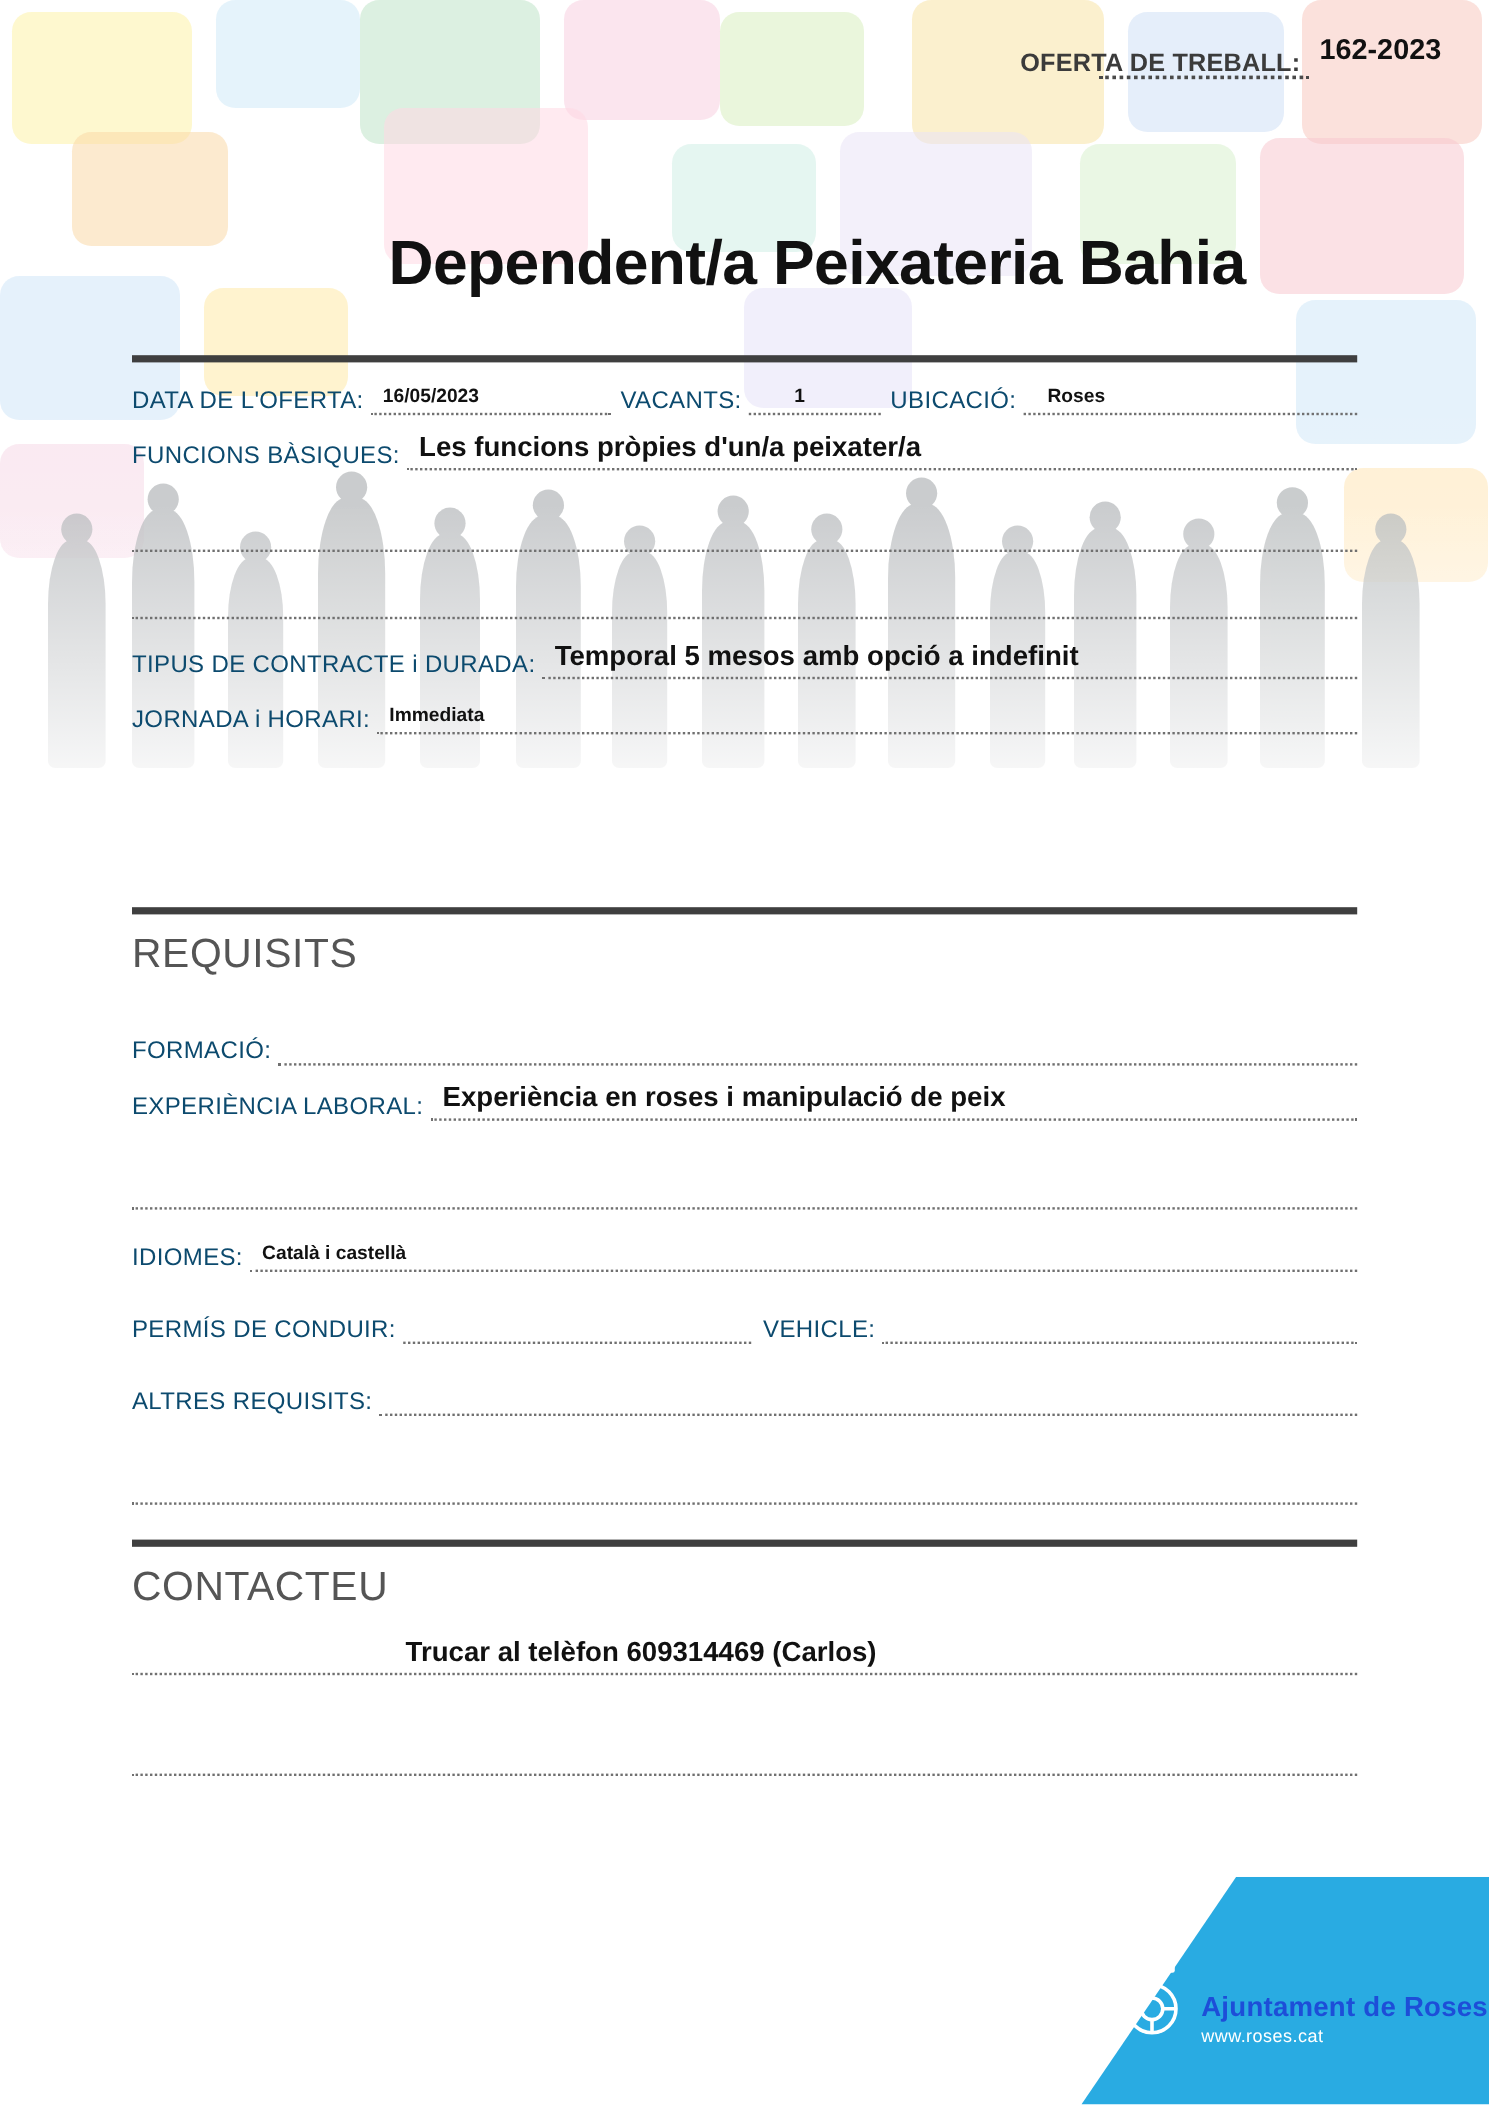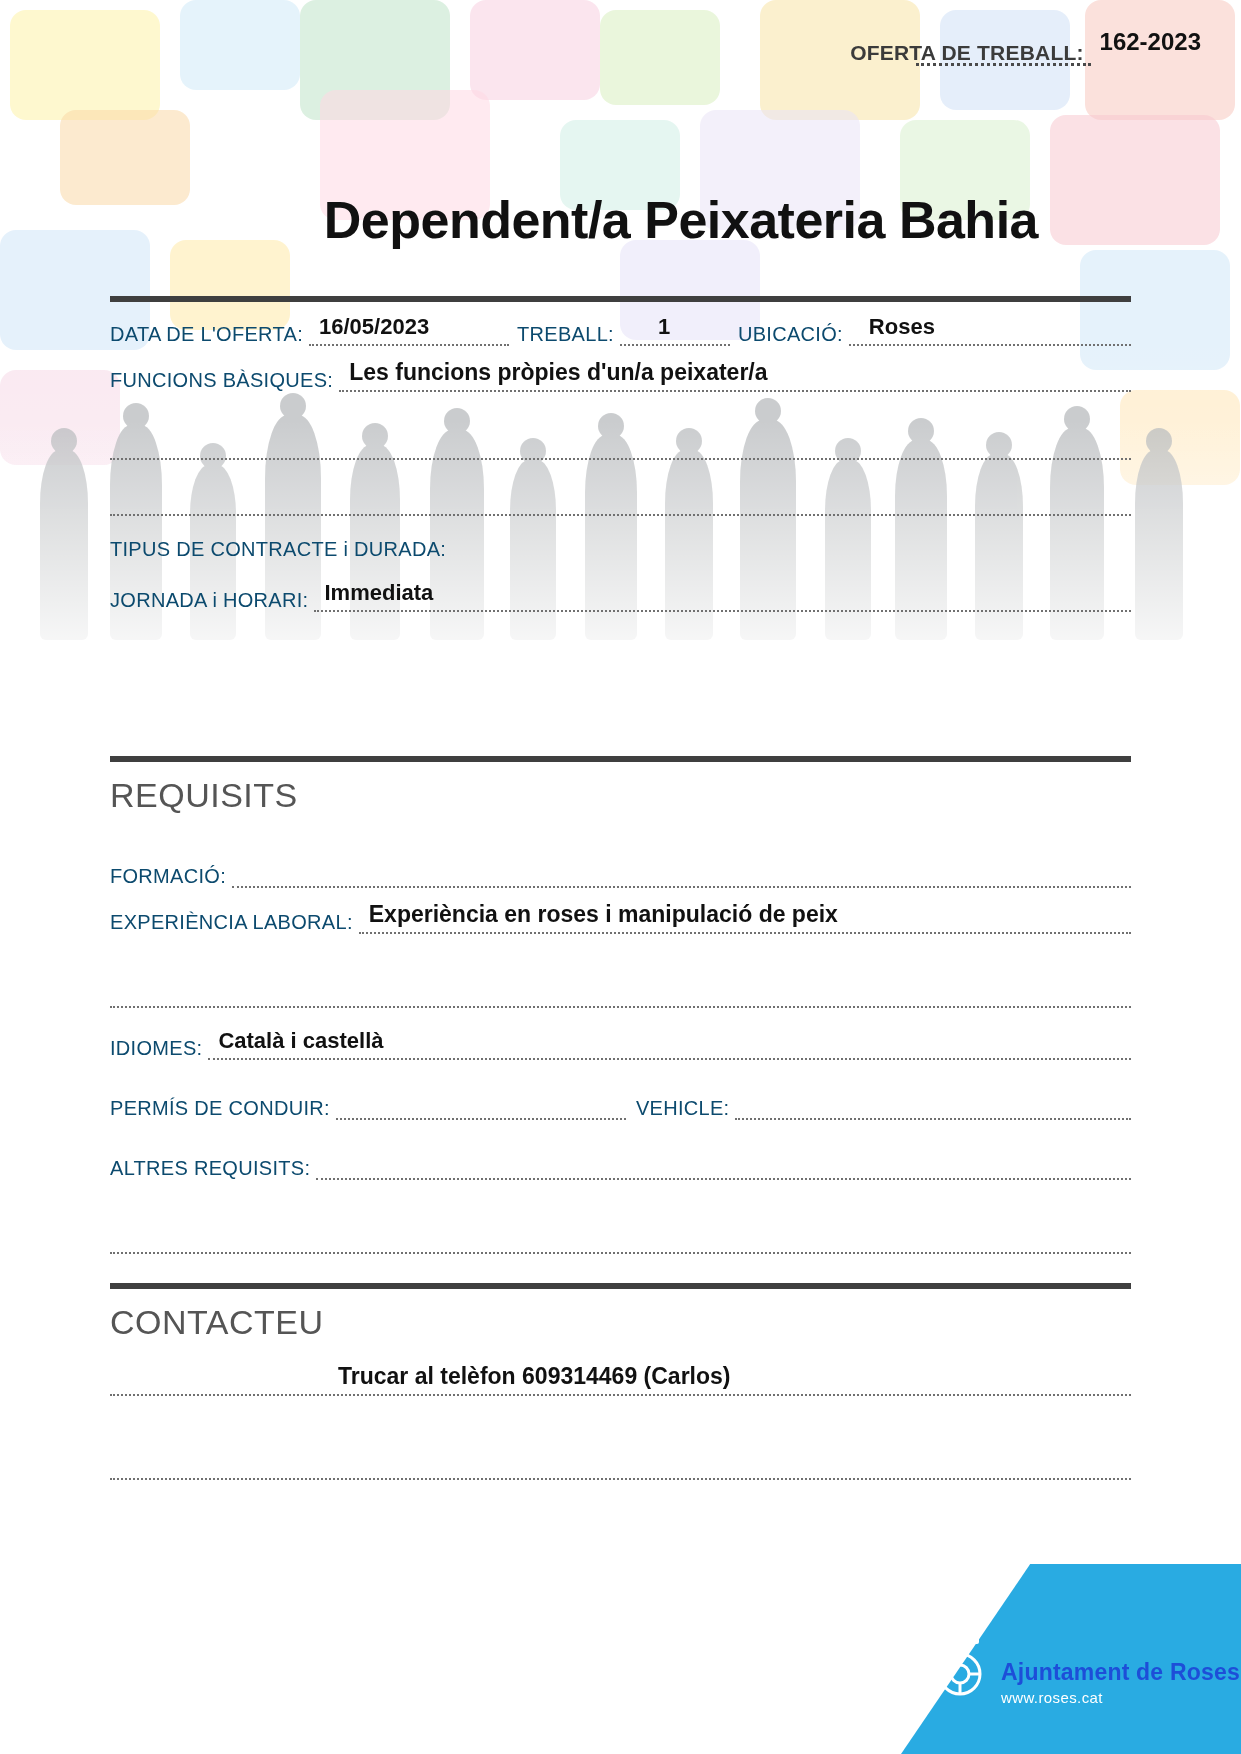--- a/index.html
+++ b/index.html
@@ -163,21 +163,21 @@
   }
   .inline {
     display: flex;
     align-items: flex-end;
     width: 100%;
   }
   .val {
     position: absolute;
     bottom: 4px;
     left: 10px;
-    font-size: 22px;
+    font-size: 16px;
     font-weight: bold;
     color: #111;
     white-space: nowrap;
   }
   .val.wide { font-size: 23px; }
 
   .emptyline {
     border-bottom: 2.5px dotted #707070;
     height: 36px;
   }
@@ -342,21 +342,21 @@
     <div class="rule top"></div>
 
     <div class="fields">
 
       <div class="row">
         <div class="inline">
           <span class="lbl">DATA DE L'OFERTA:</span>
           <span class="dotline" style="max-width:200px;">
             <span class="val">16/05/2023</span>
           </span>
-          <span class="lbl" style="margin-left:8px;">TREBALL:</span>
+          <span class="lbl" style="margin-left:8px;">VACANTS:</span>
           <span class="dotline" style="max-width:110px;">
             <span class="val" style="left:38px;">1</span>
           </span>
           <span class="lbl" style="margin-left:8px;">UBICACIÓ:</span>
           <span class="dotline">
             <span class="val" style="left:20px;">Roses</span>
           </span>
         </div>
       </div>
 
@@ -371,20 +371,23 @@
 
       <div style="height:12px;"></div>
       <div class="emptyline"></div>
       <div style="height:18px;"></div>
       <div class="emptyline"></div>
       <div style="height:22px;"></div>
 
       <div class="row">
         <div class="inline">
           <span class="lbl">TIPUS  DE CONTRACTE i DURADA:</span>
+          <span class="dotline">
+            <span class="val wide">Temporal  5 mesos amb opció a indefinit</span>
+          </span>
         </div>
       </div>
 
       <div class="row">
         <div class="inline">
           <span class="lbl">JORNADA i HORARI:</span>
           <span class="dotline">
             <span class="val">Immediata</span>
           </span>
         </div>

